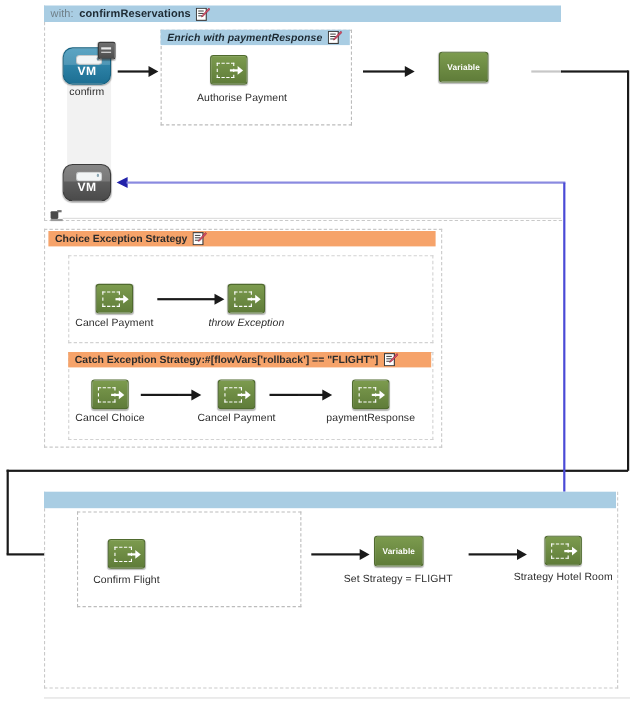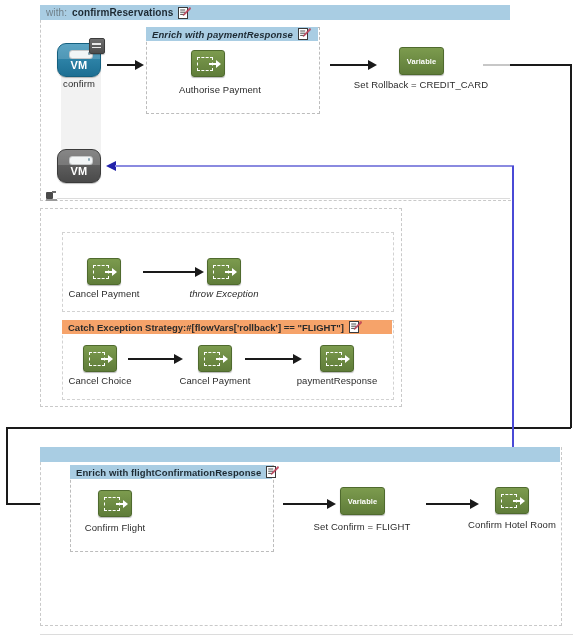--- a/index.html
+++ b/index.html
@@ -218,21 +218,20 @@
       <div class="hd" style="left:28px;"></div>
   </div>
   <div class="arrow-h" style="left:330px;top:60px;width:48px;">
     <div class="ln" style="width:39px;"></div>
       <div class="hd" style="left:38px;"></div>
   </div>
 
   <div class="varbox" style="left:399px;top:47px;">
     <span>Variable</span>
   </div>
-  <div class="cap-txt" style="left:351px;top:79px;width:140px;">Set Rollback = CREDIT_CARD</div>
 
   <div class="grey-stub" style="left:483px;top:64px;width:28px;"></div>
   <div class="ln-h" style="left:510px;top:64px;width:61px;"></div>
   <div class="ln-v" style="left:570px;top:64px;height:364px;"></div>
   <div class="ln-h" style="left:6px;top:427px;width:565px;"></div>
   <div class="ln-v" style="left:6px;top:427px;height:77px;"></div>
   <div class="arrow-h" style="left:6px;top:499px;width:66px;">
     <div class="ln" style="width:56px;"></div>
       <div class="hd" style="left:55px;"></div>
   </div>
@@ -246,20 +245,32 @@
 
   <div class="collapse" style="left:46px;top:191px;">
     <div class="blk"></div>
       <div class="tail"></div>
       <div class="base"></div>
   </div>
   <div class="hr-grey" style="left:57px;top:198px;width:453px;"></div>
 
   <div class="flow-outer" style="left:40px;top:208px;width:360px;height:197px;"></div>
 
+  <div class="bar-orange" style="left:44px;top:210px;width:352px;">
+    <span>Choice Exception Strategy</span>
+    <span class="pencil">
+      <svg width="13" height="12" viewBox="0 0 13 12">
+        <rect x="0.5" y="0.5" width="9" height="11" fill="#ffffff" stroke="#3a3a3a" stroke-width="1"></rect>
+        <line x1="2.2" y1="3" x2="7.2" y2="3" stroke="#3a3a3a" stroke-width="0.9"></line>
+        <line x1="2.2" y1="5.2" x2="7.2" y2="5.2" stroke="#3a3a3a" stroke-width="0.9"></line>
+        <line x1="2.2" y1="7.4" x2="5.6" y2="7.4" stroke="#3a3a3a" stroke-width="0.9"></line>
+        <polygon points="11.9,0.4 12.9,1.5 6.6,7.8 5.2,8.4 5.8,7" fill="#e2506b" stroke="#8a2338" stroke-width="0.6"></polygon>
+      </svg>
+    </span>
+  </div>
 
   <div class="scope-inner" style="left:62px;top:232px;width:330px;height:78px;"></div>
 
   <div class="mp" style="left:87px;top:258px;">
     <div class="box">
       <div class="dashrect"></div>
       <div class="arrow">
           <div class="shaft"></div>
           <div class="head"></div>
         </div>
@@ -338,65 +349,53 @@
         </div>
     </div>
   </div>
   <div class="cap-txt" style="left:287px;top:375px;width:100px;">paymentResponse</div>
 
   <div class="flow-outer" style="left:40px;top:447px;width:520px;height:178px;border-top:none;"></div>
 
   <div class="bar-blue" style="left:40px;top:447px;width:520px;"></div>
 
   <div class="scope" style="left:70px;top:465px;width:202px;height:85px;"></div>
-  <div class="bar-blue" style="left:70px;top:465px;width:202px;height:14px;">
-    <span class="lbl-strong" style="font-size:9.5px">Enrich with flightConfirmationResponse</span>
-    <span class="pencil">
-      <svg width="13" height="12" viewBox="0 0 13 12">
-        <rect x="0.5" y="0.5" width="9" height="11" fill="#ffffff" stroke="#3a3a3a" stroke-width="1"></rect>
-        <line x1="2.2" y1="3" x2="7.2" y2="3" stroke="#3a3a3a" stroke-width="0.9"></line>
-        <line x1="2.2" y1="5.2" x2="7.2" y2="5.2" stroke="#3a3a3a" stroke-width="0.9"></line>
-        <line x1="2.2" y1="7.4" x2="5.6" y2="7.4" stroke="#3a3a3a" stroke-width="0.9"></line>
-        <polygon points="11.9,0.4 12.9,1.5 6.6,7.8 5.2,8.4 5.8,7" fill="#e2506b" stroke="#8a2338" stroke-width="0.6"></polygon>
-      </svg>
-    </span>
-  </div>
 
   <div class="mp" style="left:98px;top:490px;">
     <div class="box">
       <div class="dashrect"></div>
       <div class="arrow">
           <div class="shaft"></div>
           <div class="head"></div>
         </div>
     </div>
   </div>
   <div class="cap-txt" style="left:65px;top:522px;width:100px;">Confirm Flight</div>
 
   <div class="arrow-h" style="left:283px;top:499px;width:54px;">
     <div class="ln" style="width:45px;"></div>
       <div class="hd" style="left:44px;"></div>
   </div>
 
   <div class="varbox" style="left:340px;top:487px;">
     <span>Variable</span>
   </div>
-  <div class="cap-txt" style="left:302px;top:521px;width:120px;">Set Confirm = FLIGHT</div>
+  <div class="cap-txt" style="left:302px;top:521px;width:120px;">Set Strategy = FLIGHT</div>
 
   <div class="arrow-h" style="left:426px;top:499px;width:54px;">
     <div class="ln" style="width:45px;"></div>
       <div class="hd" style="left:44px;"></div>
   </div>
 
   <div class="mp" style="left:495px;top:487px;">
     <div class="box">
       <div class="dashrect"></div>
       <div class="arrow">
           <div class="shaft"></div>
           <div class="head"></div>
         </div>
     </div>
   </div>
-  <div class="cap-txt" style="left:462px;top:519px;width:100px;">Confirm Hotel Room</div>
+  <div class="cap-txt" style="left:462px;top:519px;width:100px;">Strategy Hotel Room</div>
 
   <div class="hr-grey" style="left:40px;top:634px;width:533px;"></div>
 
 </div>
 
 </body></html>

